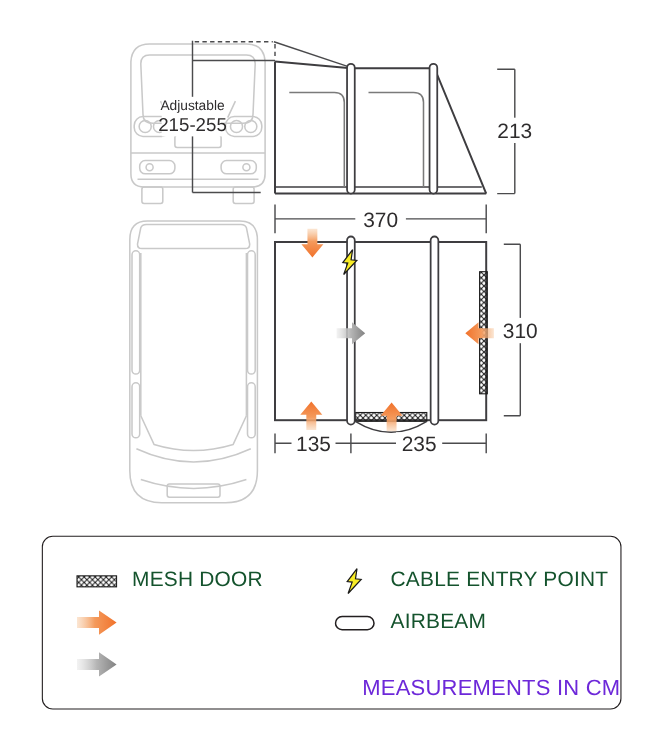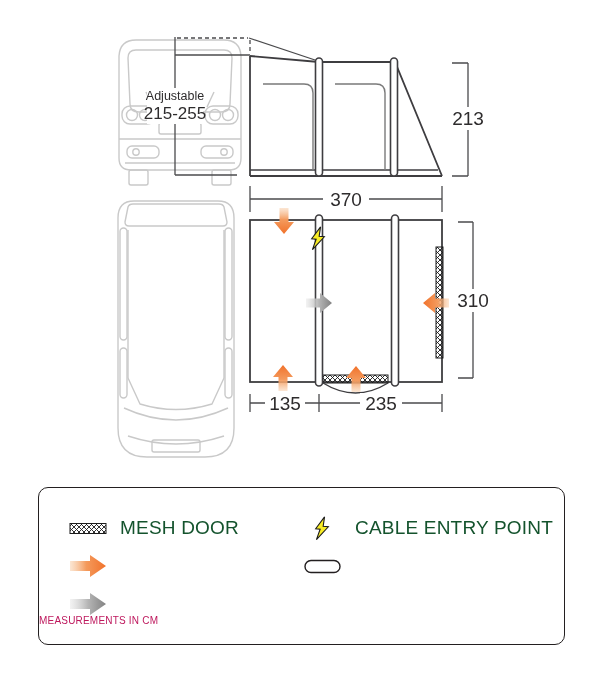--- a/index.html
+++ b/index.html
@@ -51,23 +51,23 @@
   .legend-label{
     font-size:19px;
     color:#14532d;
     letter-spacing:0.2px;
     white-space:nowrap;
   }
   #legend-footer{
     position:absolute;
     left:0;right:0;
     top:127px;
-    text-align:left;
-    font-size:10px;
-    color:#be185d;
+    text-align:right;
+    font-size:20px;
+    color:#6d28d9;
     letter-spacing:0.2px;
   }
 </style>
 </head>
 <body>
 
 <div id="canvas">
 
   <svg id="diagram" width="600" height="480" viewBox="0 0 600 480">
     <defs>
@@ -239,20 +239,21 @@
         </svg>
       </span>
     </div>
 
     <div class="legend-row" style="left:265px;top:64px;">
       <span class="legend-icon">
         <svg width="38" height="15" viewBox="0 0 38 15">
           <rect x="1" y="1.5" width="35" height="12" rx="6" fill="#ffffff" stroke="#231f20" stroke-width="1.4"></rect>
         </svg>
       </span>
+      <span class="legend-label">AIRBEAM</span>
     </div>
 
     <div class="legend-row" style="left:30px;top:102px;">
       <span class="legend-icon">
         <svg width="38" height="24" viewBox="0 0 38 24">
           <polygon points="1,7 21,7 21,1 37,12 21,23 21,17 1,17" fill="url(#gg)"></polygon>
         </svg>
       </span>
     </div>
 

